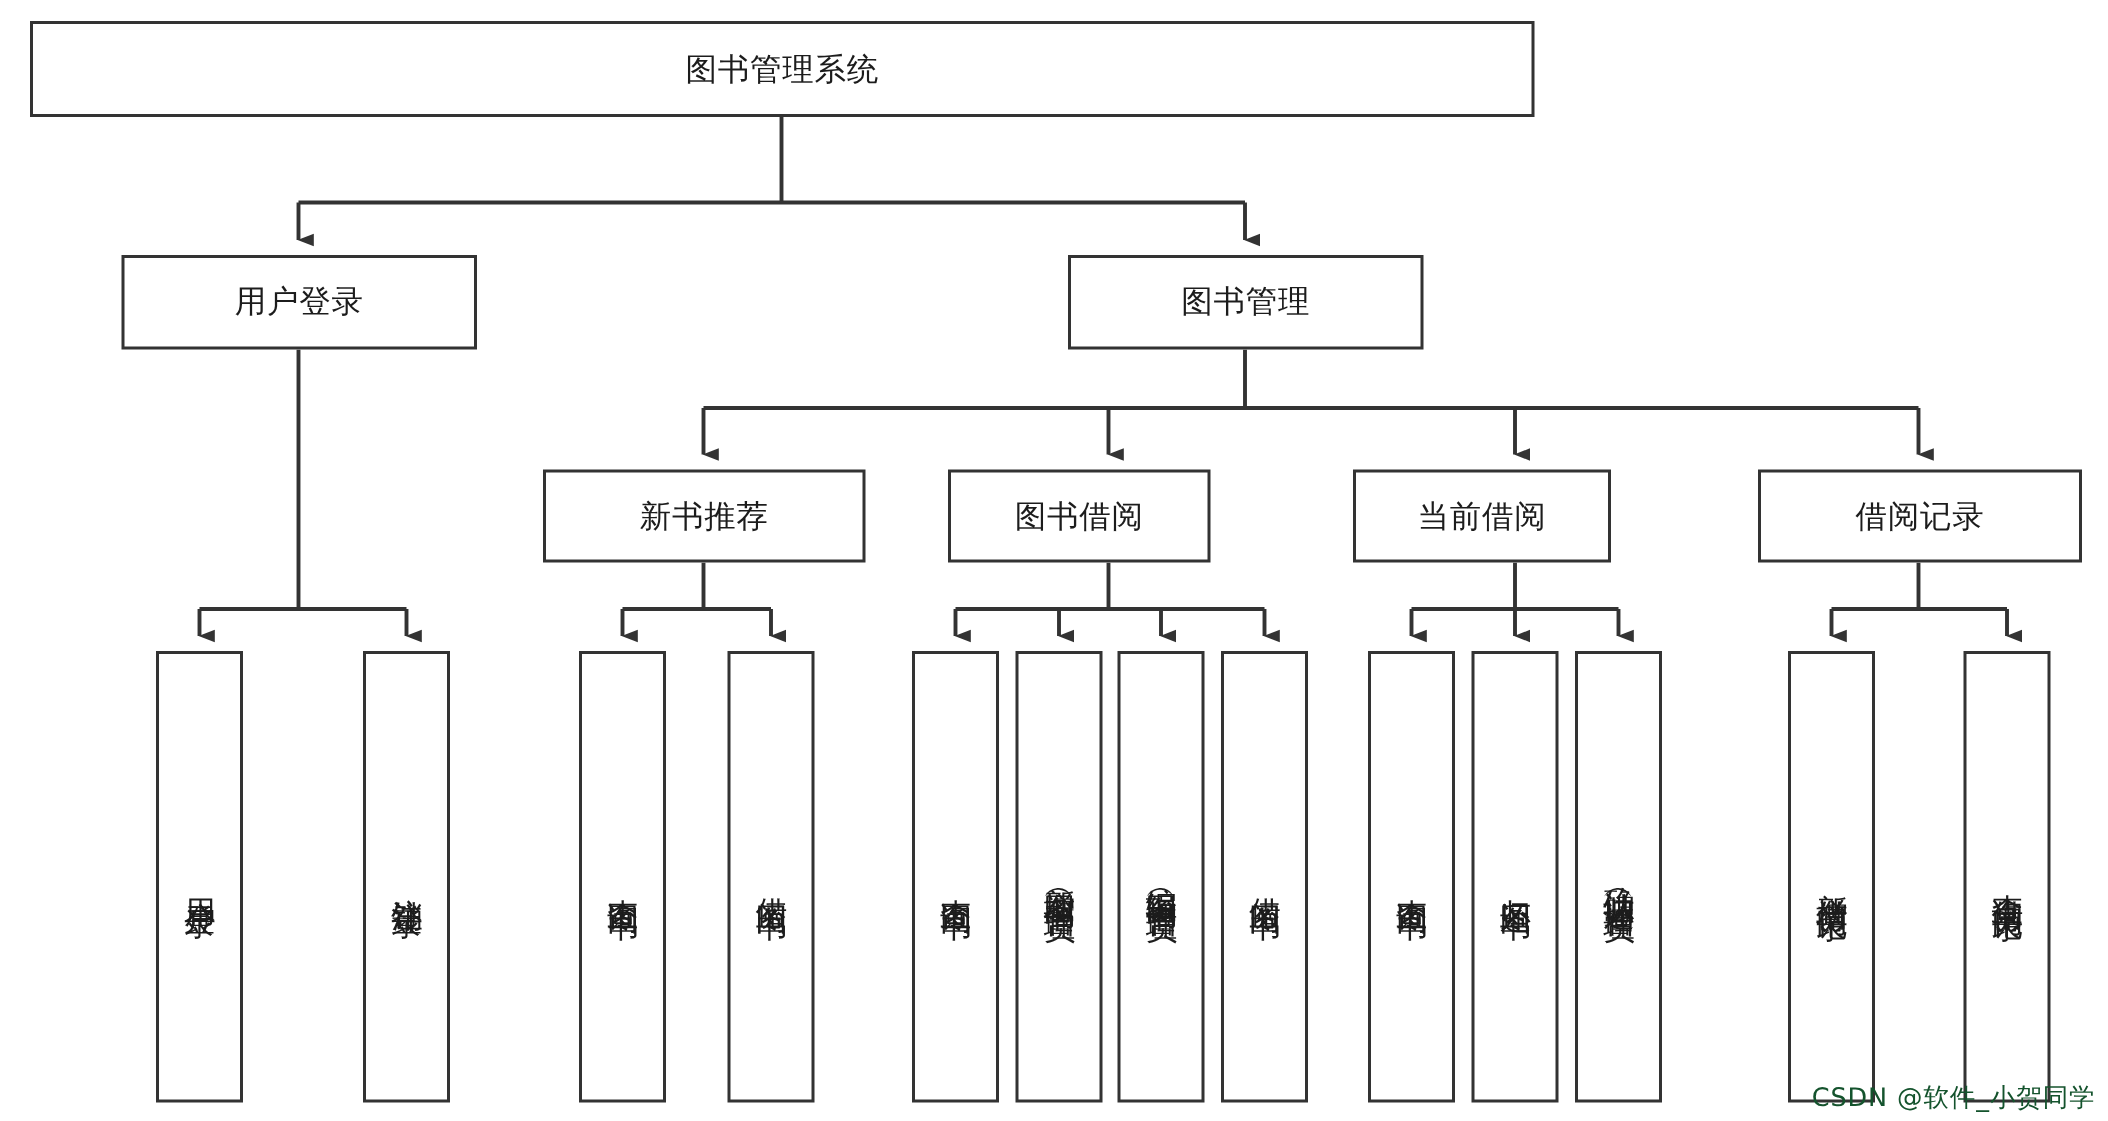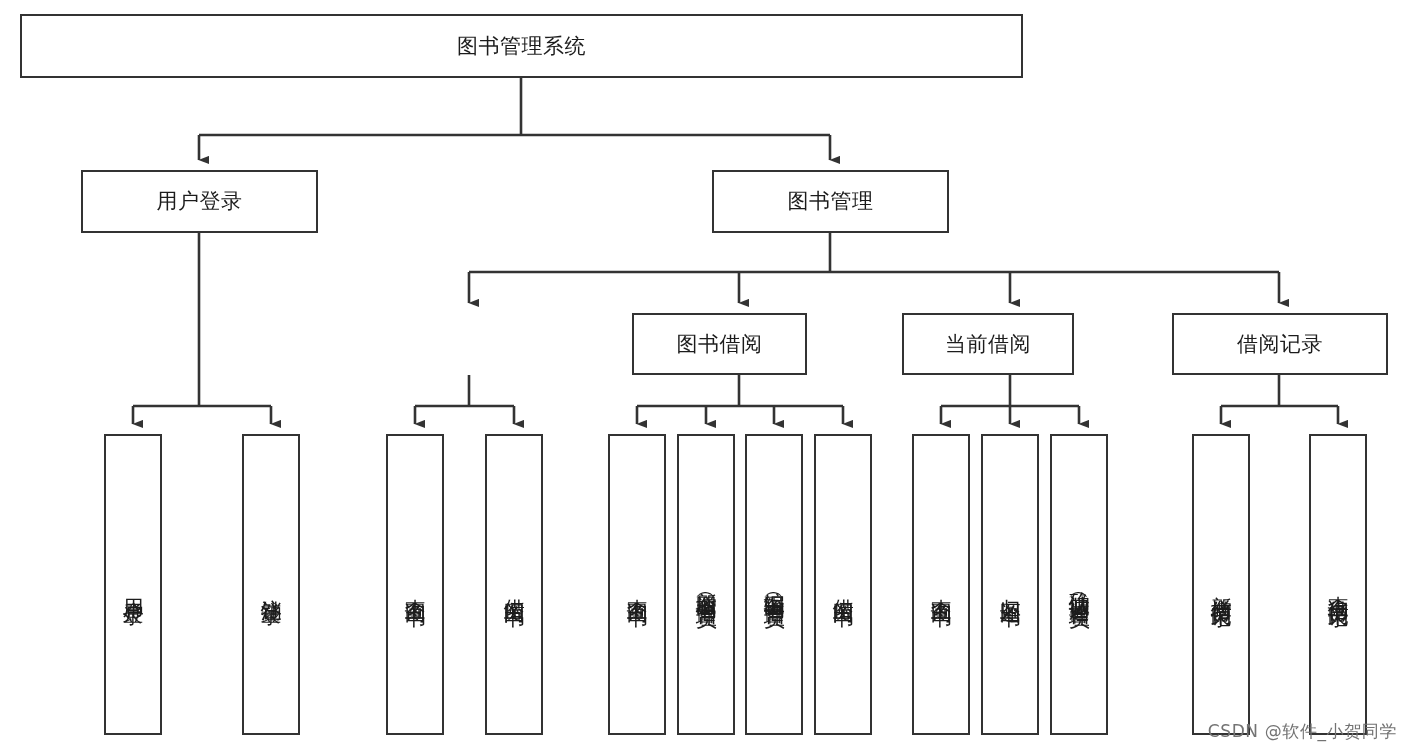--- a/index.html
+++ b/index.html
@@ -58,21 +58,21 @@
     line-height: 1.36;
     letter-spacing: 2.5px;
     white-space: nowrap;
     max-height: 292px;
   }
   .watermark {
     position: absolute;
     right: 8px;
     bottom: 4px;
     font-size: 17px;
-    color: #737373;
+    color: #14532d;
     letter-spacing: 0.6px;
     z-index: 6;
     white-space: nowrap;
     font-family: "DejaVu Sans", "Liberation Sans", sans-serif;
   }
 </style>
 </head>
 <body>
 
 <div id="canvas">
@@ -132,20 +132,23 @@
     <span class="label">图书管理系统</span>
   </div>
 
   <div class="node" style="left:81px; top:170px; width:237px; height:63px;">
     <span class="label">用户登录</span>
   </div>
   <div class="node" style="left:712px; top:170px; width:237px; height:63px;">
     <span class="label">图书管理</span>
   </div>
 
+  <div class="node" style="left:362px; top:313px; width:215px; height:62px;">
+    <span class="label">新书推荐</span>
+  </div>
   <div class="node" style="left:632px; top:313px; width:175px; height:62px;">
     <span class="label">图书借阅</span>
   </div>
   <div class="node" style="left:902px; top:313px; width:172px; height:62px;">
     <span class="label">当前借阅</span>
   </div>
   <div class="node" style="left:1172px; top:313px; width:216px; height:62px;">
     <span class="label">借阅记录</span>
   </div>
 

